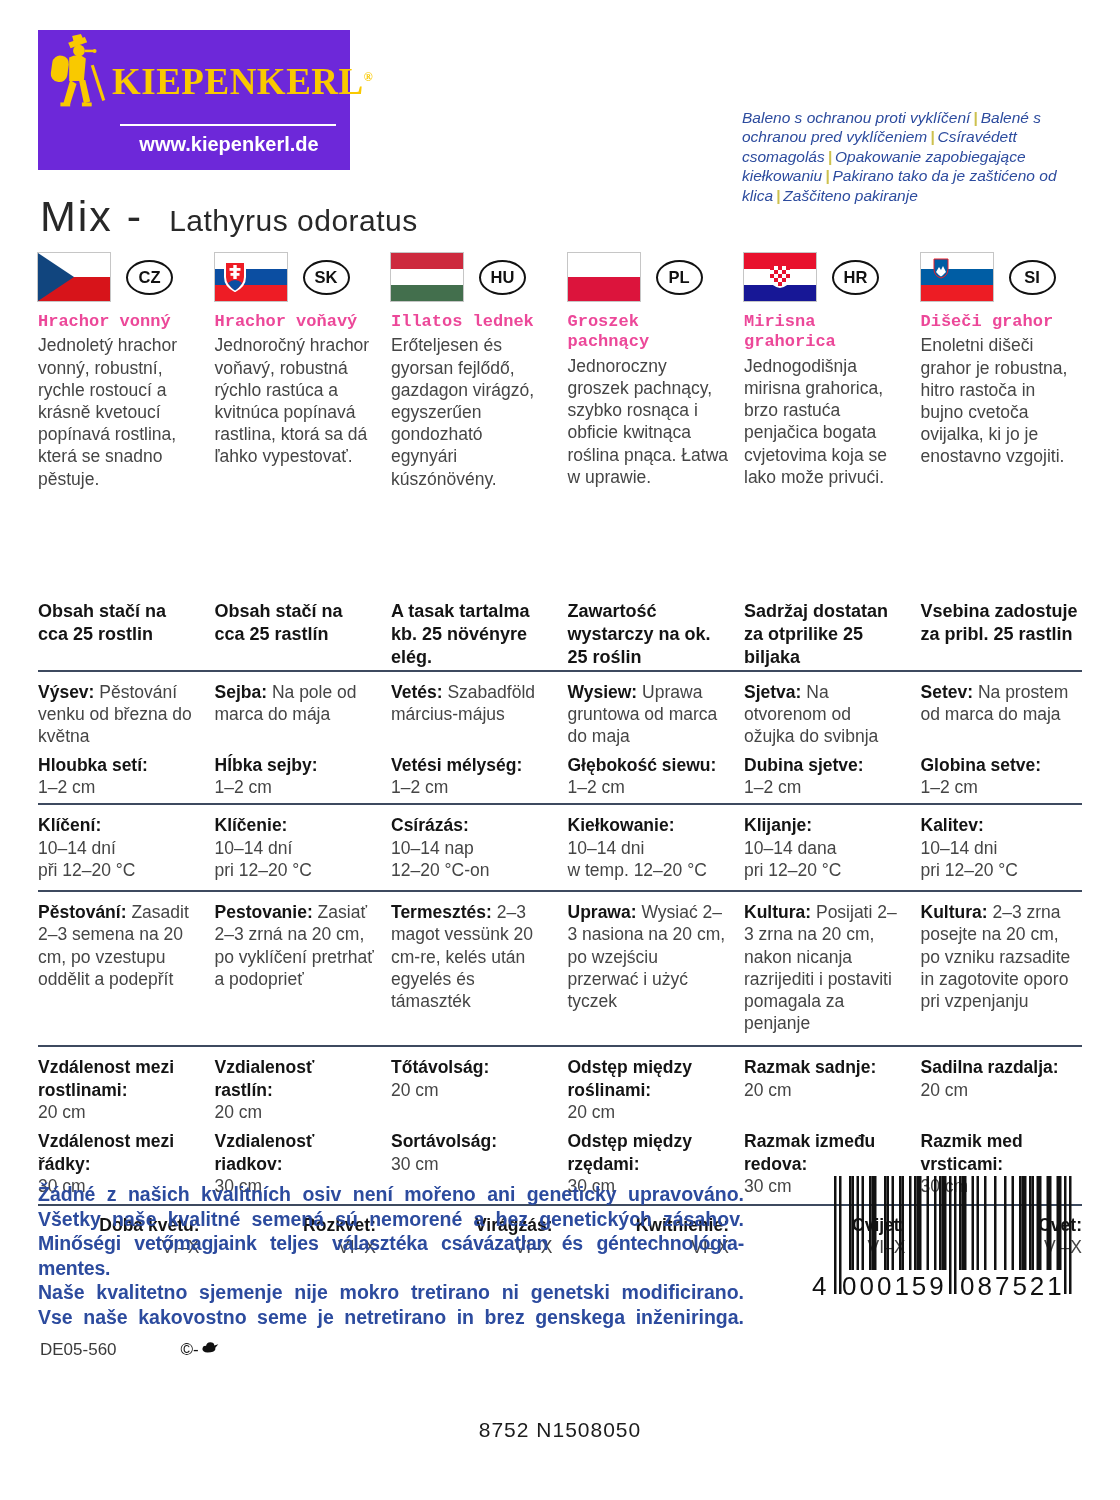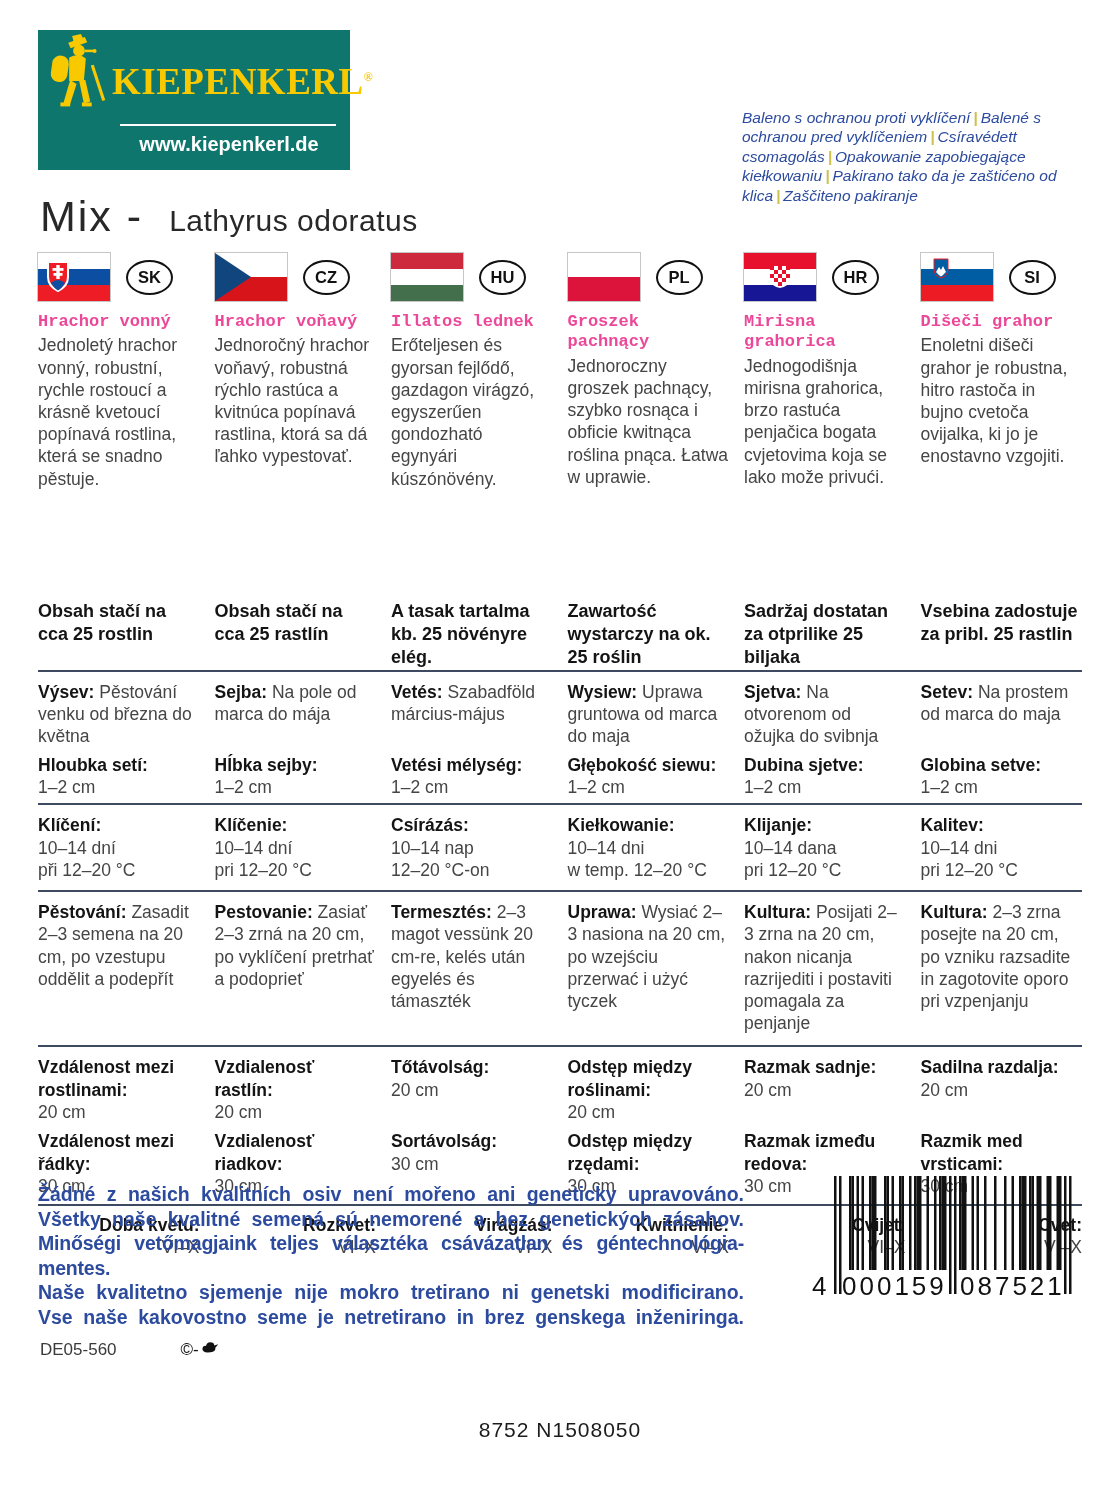--- a/index.html
+++ b/index.html
@@ -3,21 +3,21 @@
 <meta charset="utf-8">
 <style>
   * { margin:0; padding:0; box-sizing:border-box; }
   html,body { background:#ffffff; }
   .page{
     position:relative; width:1120px; height:1500px; background:#fff;
     font-family:"Liberation Sans", sans-serif; color:#3f3f3f; overflow:hidden;
   }
   
   .logo{ position:absolute; left:38px; top:30px; width:312px; height:140px;
-    background:#0f766e; padding:8px 12px 10px 10px; }
+    background:#6d28d9; padding:8px 12px 10px 10px; }
   .logo-top{ display:flex; align-items:center; height:86px; }
   .kman{ flex:0 0 64px; }
   .wordmark{ font-family:"Liberation Serif", serif; font-weight:bold;
     font-size:37px; color:#f9c900; letter-spacing:0.5px; white-space:nowrap; }
   .wordmark sup{ font-size:12px; }
   .logo-rule{ border-top:2px solid #fff; margin:0 2px 7px 72px; }
   .logo-url{ margin-left:72px; text-align:center; color:#fff; font-weight:bold; font-size:20px; }
   
   .protect-note{ position:absolute; left:742px; top:108px; width:346px;
     color:#2c4b9e; font-style:italic; font-size:15.5px; line-height:1.25; }
@@ -104,41 +104,41 @@
     <span class="mix">Mix -</span>
     <span class="species">Lathyrus odoratus</span>
   </div>
 
   <div class="main">
 
     <div class="grid sec-flags">
       <div class="cell flagcell">
         <span class="flag">
           <svg viewBox="0 0 72 48" width="72" height="48">
+            <rect width="72" height="24" fill="#ffffff"></rect>
+              <rect y="24" width="72" height="24" fill="#d7141a"></rect>
+            <polygon points="0,0 36,24 0,48" fill="#11457e"></polygon>
+          </svg></span>
+        <span class="badge">CZ</span>
+      </div>
+      <div class="cell flagcell">
+        <span class="flag">
+          <svg viewBox="0 0 72 48" width="72" height="48">
             <rect width="72" height="16" fill="#ffffff"></rect>
               <rect y="16" width="72" height="16" fill="#0b4ea2"></rect>
               <rect y="32" width="72" height="16" fill="#ee1c25"></rect>
             <g transform="translate(10,9)">
               <path d="M0,0 h20 v15 q0,9 -10,14 q-10,-5 -10,-14 z" fill="#ee1c25" stroke="#fff" stroke-width="2"></path>
               <rect x="8.3" y="3" width="3.4" height="14" fill="#fff"></rect>
               <rect x="4.5" y="6" width="11" height="2.8" fill="#fff"></rect>
               <rect x="5.5" y="11" width="9" height="2.8" fill="#fff"></rect>
               <path d="M3,21 q7,-6 14,0 q-4,6 -7,7.5 q-3,-1.5 -7,-7.5" fill="#0b4ea2"></path>
             </g>
           </svg></span>
         <span class="badge">SK</span>
-      </div>
-      <div class="cell flagcell">
-        <span class="flag">
-          <svg viewBox="0 0 72 48" width="72" height="48">
-            <rect width="72" height="24" fill="#ffffff"></rect>
-              <rect y="24" width="72" height="24" fill="#d7141a"></rect>
-            <polygon points="0,0 36,24 0,48" fill="#11457e"></polygon>
-          </svg></span>
-        <span class="badge">CZ</span>
       </div>
       <div class="cell flagcell">
         <span class="flag">
           <svg viewBox="0 0 72 48" width="72" height="48">
             <rect width="72" height="16" fill="#cd2a3e"></rect>
               <rect y="16" width="72" height="16" fill="#ffffff"></rect>
               <rect y="32" width="72" height="16" fill="#436f4d"></rect>
           </svg></span>
         <span class="badge">HU</span>
       </div>

